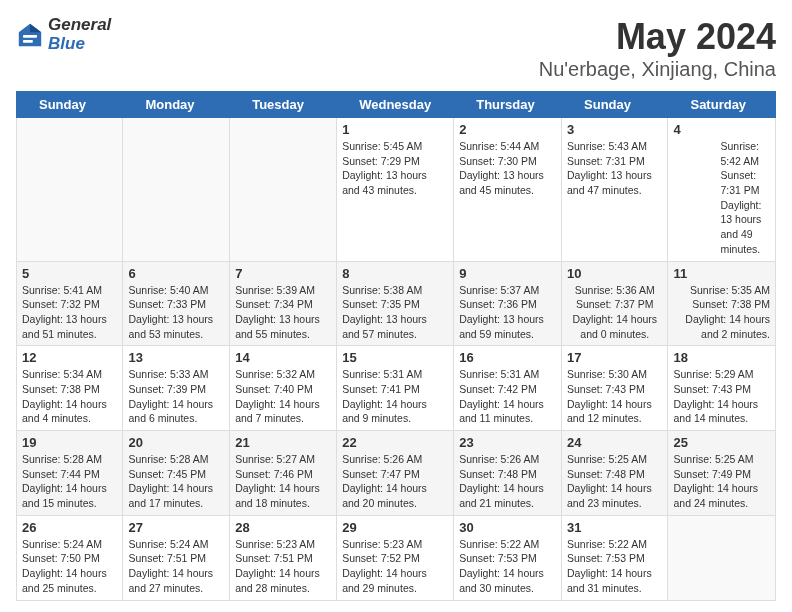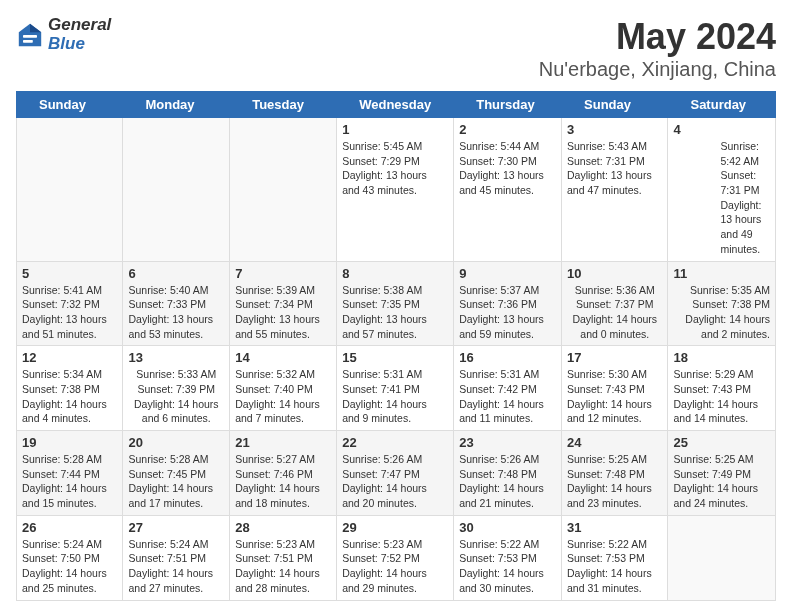--- a/index.html
+++ b/index.html
@@ -220,21 +220,21 @@
       <tr>
         <td>
           <span class="day-num">12</span>
           <div class="day-info" style="white-space: pre-line;">Sunrise: 5:34 AM
 Sunset: 7:38 PM
 Daylight: 14 hours
 and 4 minutes.</div>
         </td>
         <td>
           <span class="day-num">13</span>
-          <div class="day-info" style="white-space: pre-line; text-align: center;">Sunrise: 5:33 AM
+          <div class="day-info" style="white-space: pre-line;">Sunrise: 5:33 AM
 Sunset: 7:39 PM
 Daylight: 14 hours
 and 6 minutes.</div>
         </td>
         <td>
           <span class="day-num">14</span>
           <div class="day-info" style="white-space: pre-line;">Sunrise: 5:32 AM
 Sunset: 7:40 PM
 Daylight: 14 hours
 and 7 minutes.</div>

